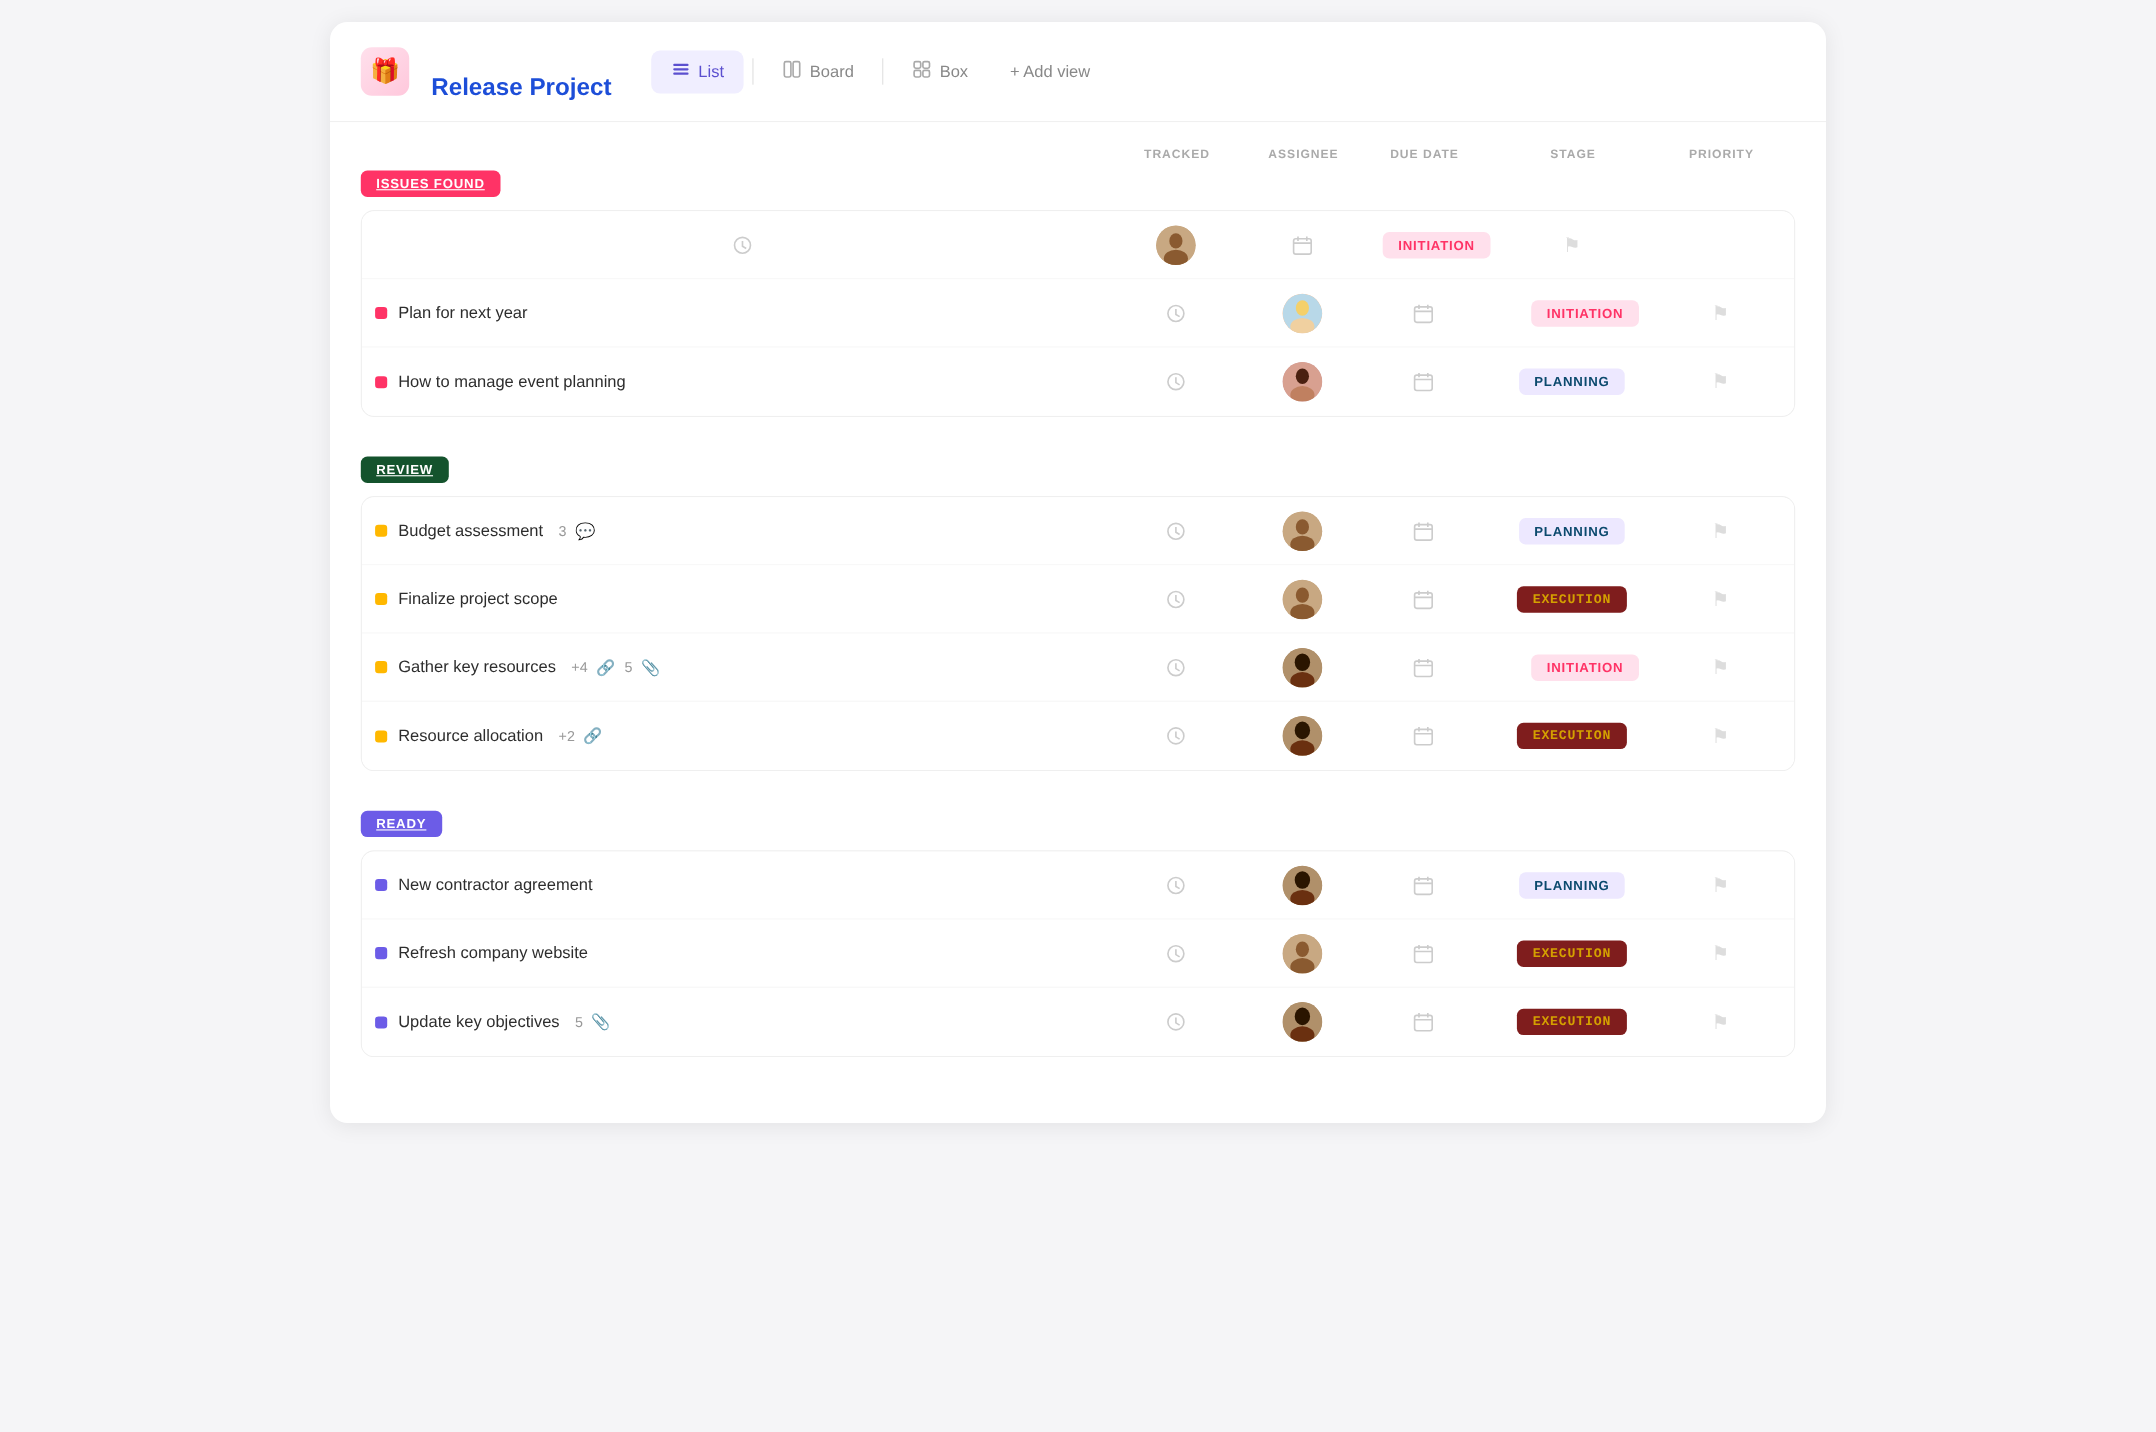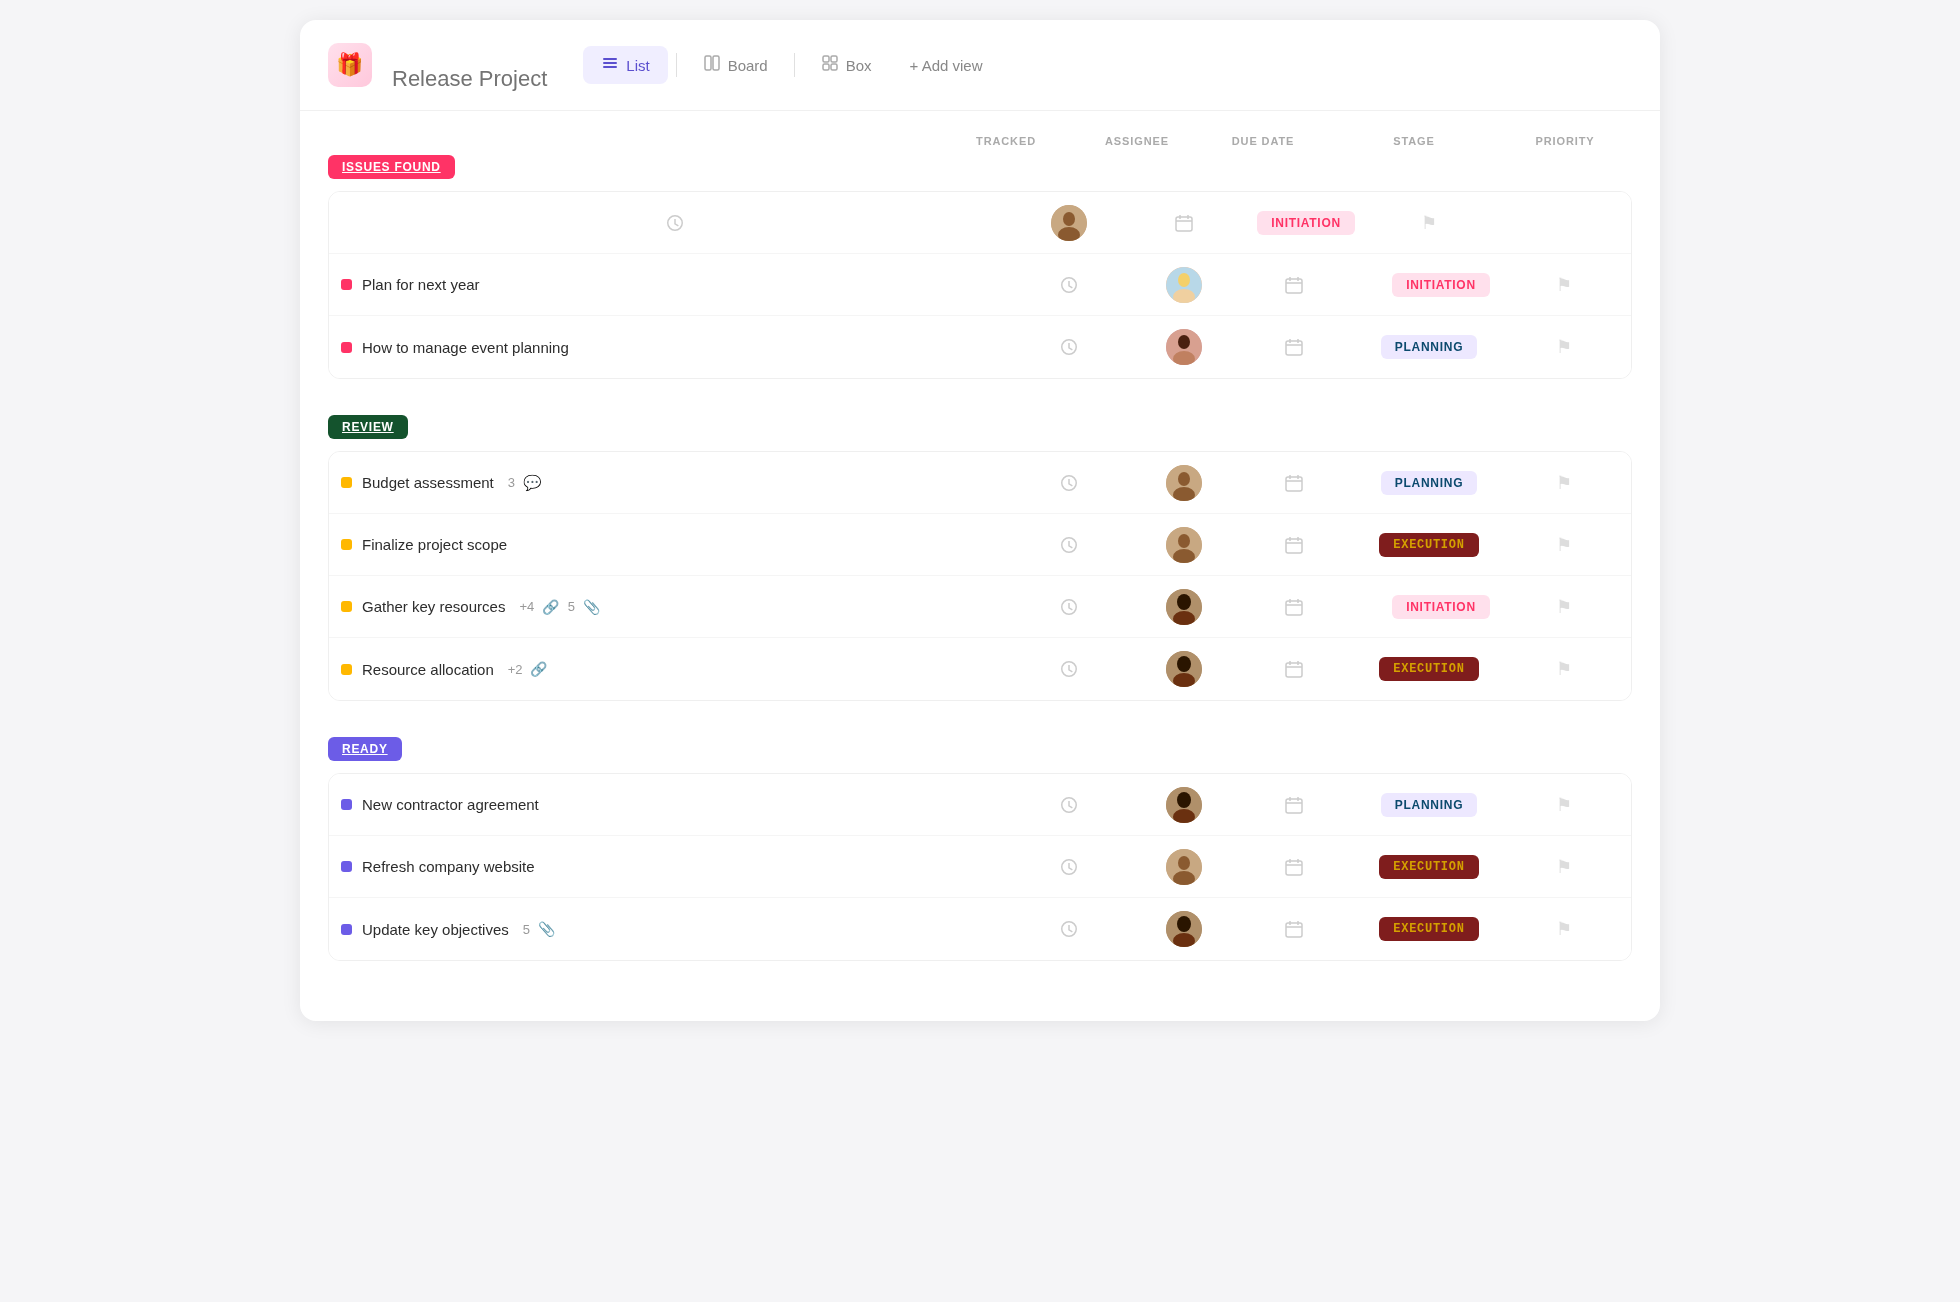--- a/index.html
+++ b/index.html
@@ -27,22 +27,22 @@
     }
     .app-icon {
       width: 44px; height: 44px;
       background: linear-gradient(135deg, #ffe0ec, #ffc8dc);
       border-radius: 10px;
       display: flex; align-items: center; justify-content: center;
       font-size: 22px;
     }
     .project-title {
       font-size: 22px;
-      font-weight: 400;
-      color: #737373;
+      font-weight: 700;
+      color: #1d4ed8;
       margin-right: 16px;
       margin-top: 28px;
     }
     .nav-tabs {
       display: flex;
       align-items: center;
       gap: 4px;
     }
     .nav-tab {
       display: flex; align-items: center; gap: 7px;
@@ -94,21 +94,21 @@
       text-decoration: underline;
     }
     .badge-issues { background: #ff3366; }
     .badge-review { background: #14532d; }
     .badge-ready { background: #6c5ce7; }
     
     .col-headers {
       display: grid;
       grid-template-columns: 1fr 120px 110px 110px 160px 110px;
       padding: 0 12px 8px 40px;
-      gap: 16px;
+      gap: 0;
     }
     .col-header {
       font-size: 11px;
       font-weight: 600;
       color: #aaa;
       letter-spacing: 0.08em;
       text-align: center;
     }
     .col-header:first-child { text-align: left; }
     

